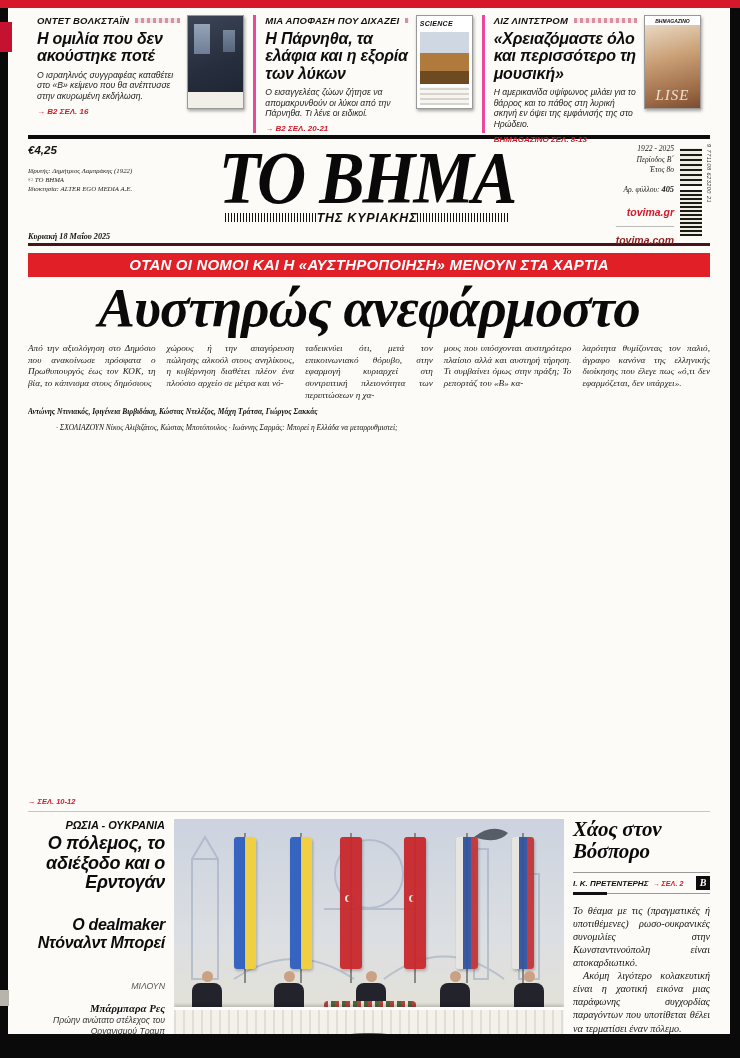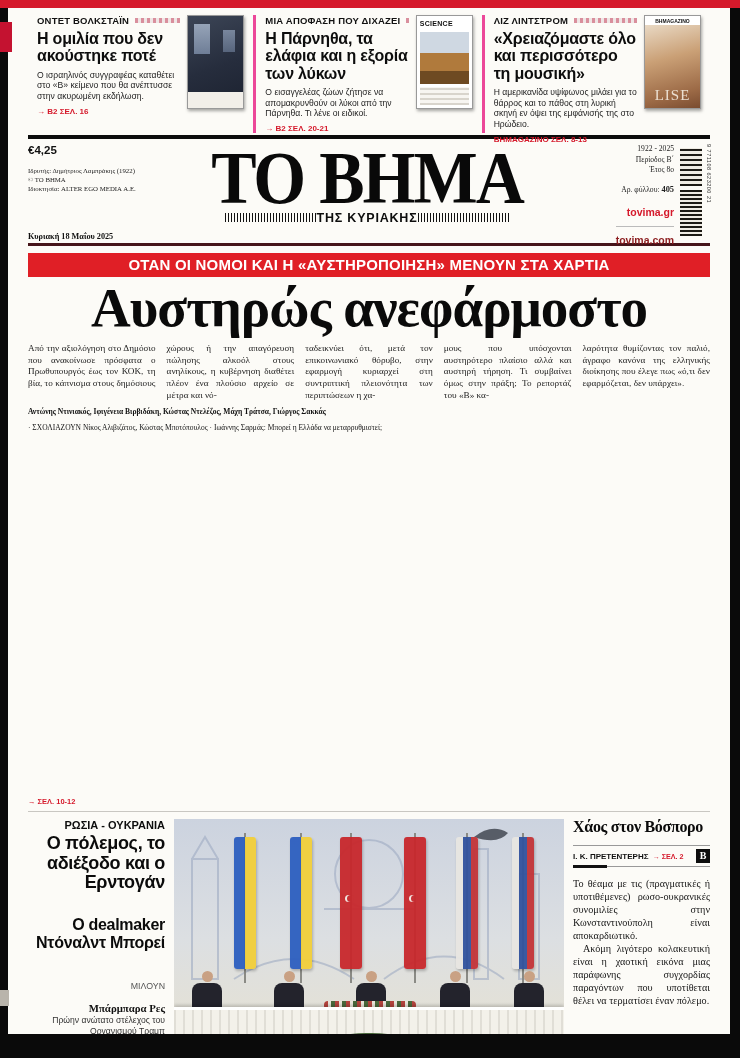--- a/index.html
+++ b/index.html
@@ -5,21 +5,21 @@
   html,body{margin:0;padding:0;}
   body{width:740px;height:1058px;position:relative;background:#0a0a0a;overflow:hidden;
        font-family:"Liberation Sans","DejaVu Sans",sans-serif;-webkit-font-smoothing:antialiased;}
 
   
   .top-red-strip{position:absolute;left:0;top:0;width:740px;height:8px;background:#d5192b;z-index:5;}
   .spine-red{position:absolute;left:0;top:22px;width:12px;height:30px;background:#c41230;z-index:6;}
   .spine-mark{position:absolute;left:0;top:990px;width:9px;height:16px;background:#b9b4ab;z-index:6;}
 
   .page{position:absolute;left:8px;top:8px;width:722px;height:1026px;background:#fcfbf7;
-        box-sizing:border-box;padding:0 20px;overflow:hidden;}
+        box-sizing:border-box;padding:0 20px;overflow:hidden;font-style:italic;}
 
   
   .teasers{display:flex;padding-top:7px;height:118px;}
   .teaser{flex:1;display:flex;gap:7px;padding:0 9px;box-sizing:border-box;}
   .teaser + .teaser{border-left:3px solid #ec4899;}
   .teaser .txt{flex:1;min-width:0;}
   .kickrow{display:flex;align-items:center;gap:6px;}
   .kicker{font-weight:bold;font-size:9.5px;letter-spacing:.2px;color:#111;white-space:nowrap;}
   .kickstripe{flex:1;height:5px;max-width:70px;
       background:repeating-linear-gradient(90deg,#d98f9d 0 3px,#efe6e6 3px 6px);}
@@ -78,21 +78,21 @@
   
   .band{margin-top:7px;background:#e01f26;color:#fff;text-align:center;
         font-weight:bold;font-size:15px;letter-spacing:.2px;padding:3px 0 4px;}
   .mainhead{font-family:"Liberation Serif","DejaVu Serif",serif;font-weight:bold;font-size:55px;
         text-align:center;color:#0a0a0a;line-height:1.0;margin-top:3px;letter-spacing:-1px;}
   .lead{display:flex;gap:11px;margin-top:8px;}
   .lead div{flex:1;font-family:"Liberation Serif","DejaVu Serif",serif;font-size:9.2px;
         line-height:1.27;color:#1c1c1c;text-align:justify;}
   .mainbyline{font-size:7.5px;color:#111;margin-top:6px;white-space:nowrap;overflow:hidden;}
   .mainbyline .names{font-weight:bold;font-family:"Liberation Serif","DejaVu Serif",serif;}
-  .mainbyline .mid{font-family:"Liberation Serif","DejaVu Serif",serif;}
+  .mainbyline .mid{font-family:"Liberation Serif","DejaVu Serif",serif;margin-left:28px;}
   .mainbyline .ref{color:#d5192b;font-weight:bold;}
   .hairline{height:1px;background:#c9c7c2;margin-top:5px;}
 
   
   .mid{display:flex;gap:9px;margin-top:7px;height:374px;}
   .colL{width:137px;text-align:right;display:flex;flex-direction:column;flex:none;}
   .colL .kicker2{font-weight:bold;font-size:11px;color:#0d0d0d;}
   .colL .h1{font-weight:bold;font-size:18px;line-height:1.07;color:#0b0b0b;letter-spacing:-.3px;margin-top:3px;}
   .colL .h2{font-weight:bold;font-size:16px;line-height:1.1;color:#0b0b0b;letter-spacing:-.3px;margin-top:24px;}
   .colL .milun{font-size:8.8px;color:#555;margin-top:30px;}
@@ -126,21 +126,21 @@
       background:
         radial-gradient(circle at 30% 28%,#c23a34 3px,transparent 4px),
         radial-gradient(circle at 62% 20%,#ece5d6 2.5px,transparent 3.5px),
         radial-gradient(circle at 78% 50%,#c23a34 3px,transparent 4px),
         radial-gradient(circle at 45% 55%,#ece5d6 2.5px,transparent 3.5px),
         radial-gradient(circle at 20% 62%,#c23a34 2.5px,transparent 3.5px),
         linear-gradient(160deg,#527244 0%,#375229 55%,#23381b 100%);
       background-size:34px 30px,28px 26px,38px 34px,30px 28px,26px 24px,100% 100%;}
 
   .colR{flex:1;display:flex;flex-direction:column;}
-  .colR .h1{font-family:"Liberation Serif","DejaVu Serif",serif;font-weight:bold;font-size:16px;
+  .colR .h1{font-family:"Liberation Serif","DejaVu Serif",serif;font-weight:bold;font-size:21px;
       line-height:1.04;color:#0a0a0a;letter-spacing:-.3px;}
   .colR .bylinebox{margin-top:9px;border-top:1px solid #999;border-bottom:1px solid #999;
       padding:3px 0;display:flex;align-items:center;gap:4px;position:relative;}
   .colR .bylinebox::after{content:"";position:absolute;left:0;bottom:-2px;width:34px;height:3px;background:#111;}
   .colR .bname{font-weight:bold;font-size:8px;color:#111;white-space:nowrap;}
   .colR .bref{font-size:7.2px;font-weight:bold;color:#d5192b;white-space:nowrap;}
   .vlogo{margin-left:auto;width:14px;height:14px;background:#0d0d0d;color:#fff;text-align:center;
       font-family:"Liberation Serif","DejaVu Serif",serif;font-weight:bold;font-size:10px;line-height:14px;}
   .colR .body{margin-top:10px;font-family:"Liberation Serif","DejaVu Serif",serif;font-size:10.2px;
       line-height:1.28;color:#151515;text-align:justify;}

